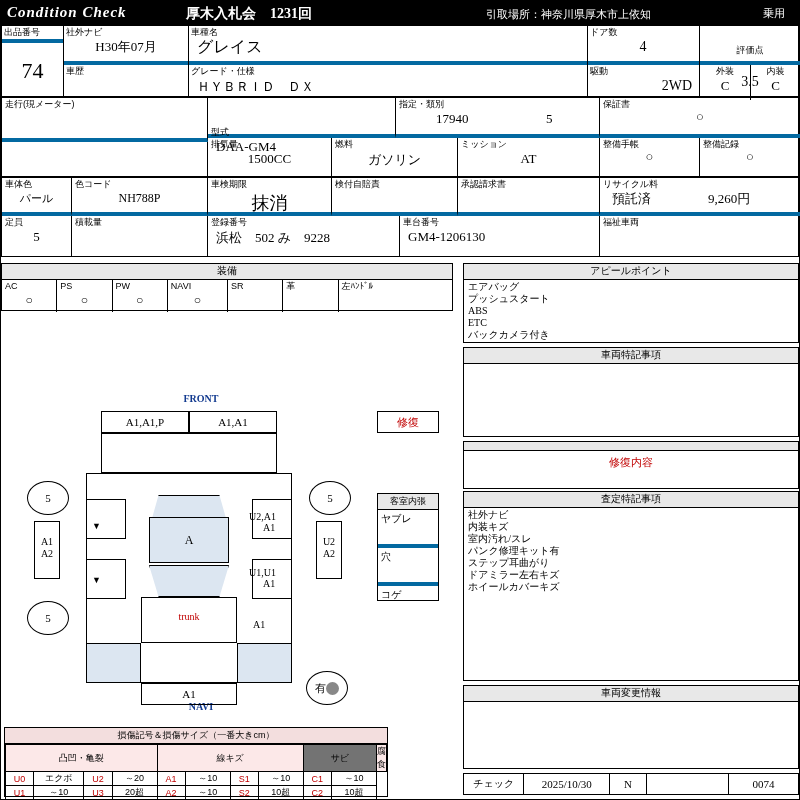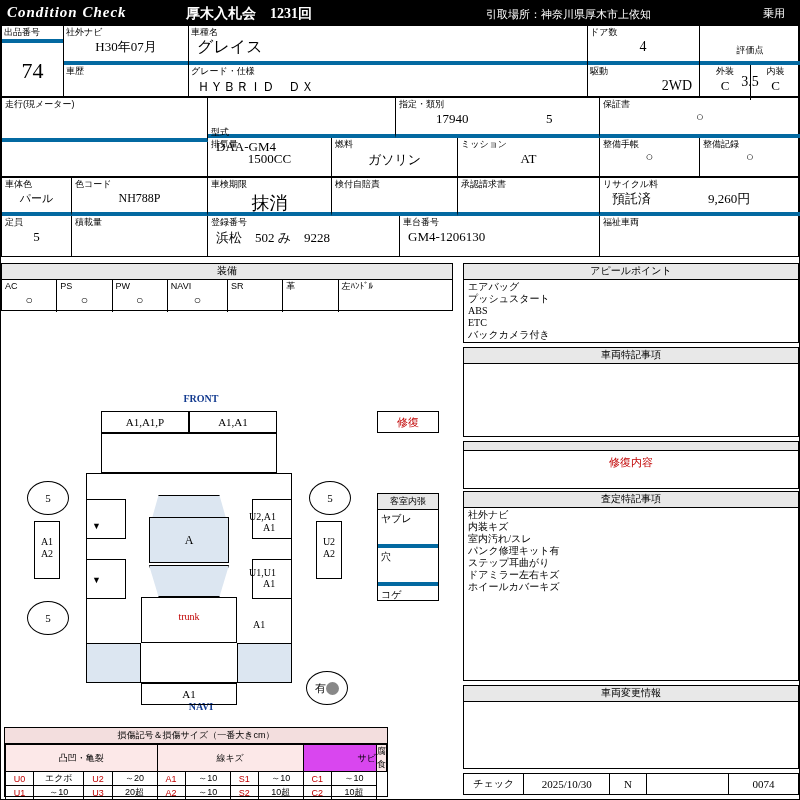--- a/index.html
+++ b/index.html
@@ -348,21 +348,21 @@
     </div>
   </div>
 
   <div class="abs bd" style="left:3px;top:726px;width:384px;height:70px;">
     <div class="secthead" style="background:#f3dede;font-size:9px;">損傷記号＆損傷サイズ（一番大きcm）</div>
     <table class="grid" style="width:100%;">
       <tbody>
           <tr>
         <td colspan="4" style="background:#fce8e8;">凸凹・亀裂</td>
         <td colspan="4" style="background:#fce8e8;">線キズ</td>
-        <td colspan="2" style="background:#d946ef;text-align:right;">サビ</td>
+        <td colspan="2" style="background:#737373;">サビ</td>
         <td colspan="2" style="background:#fce8e8;">腐食</td>
       </tr>
       <tr>
         <td style="width:30px;color:#c00000;">U0</td>
         <td style="width:56px;">エクボ</td>
         <td style="width:30px;color:#c00000;">U2</td>
         <td style="width:50px;">～20</td>
         <td style="width:30px;color:#c00000;">A1</td>
         <td style="width:50px;">～10</td>
         <td style="width:30px;color:#c00000;">S1</td>

